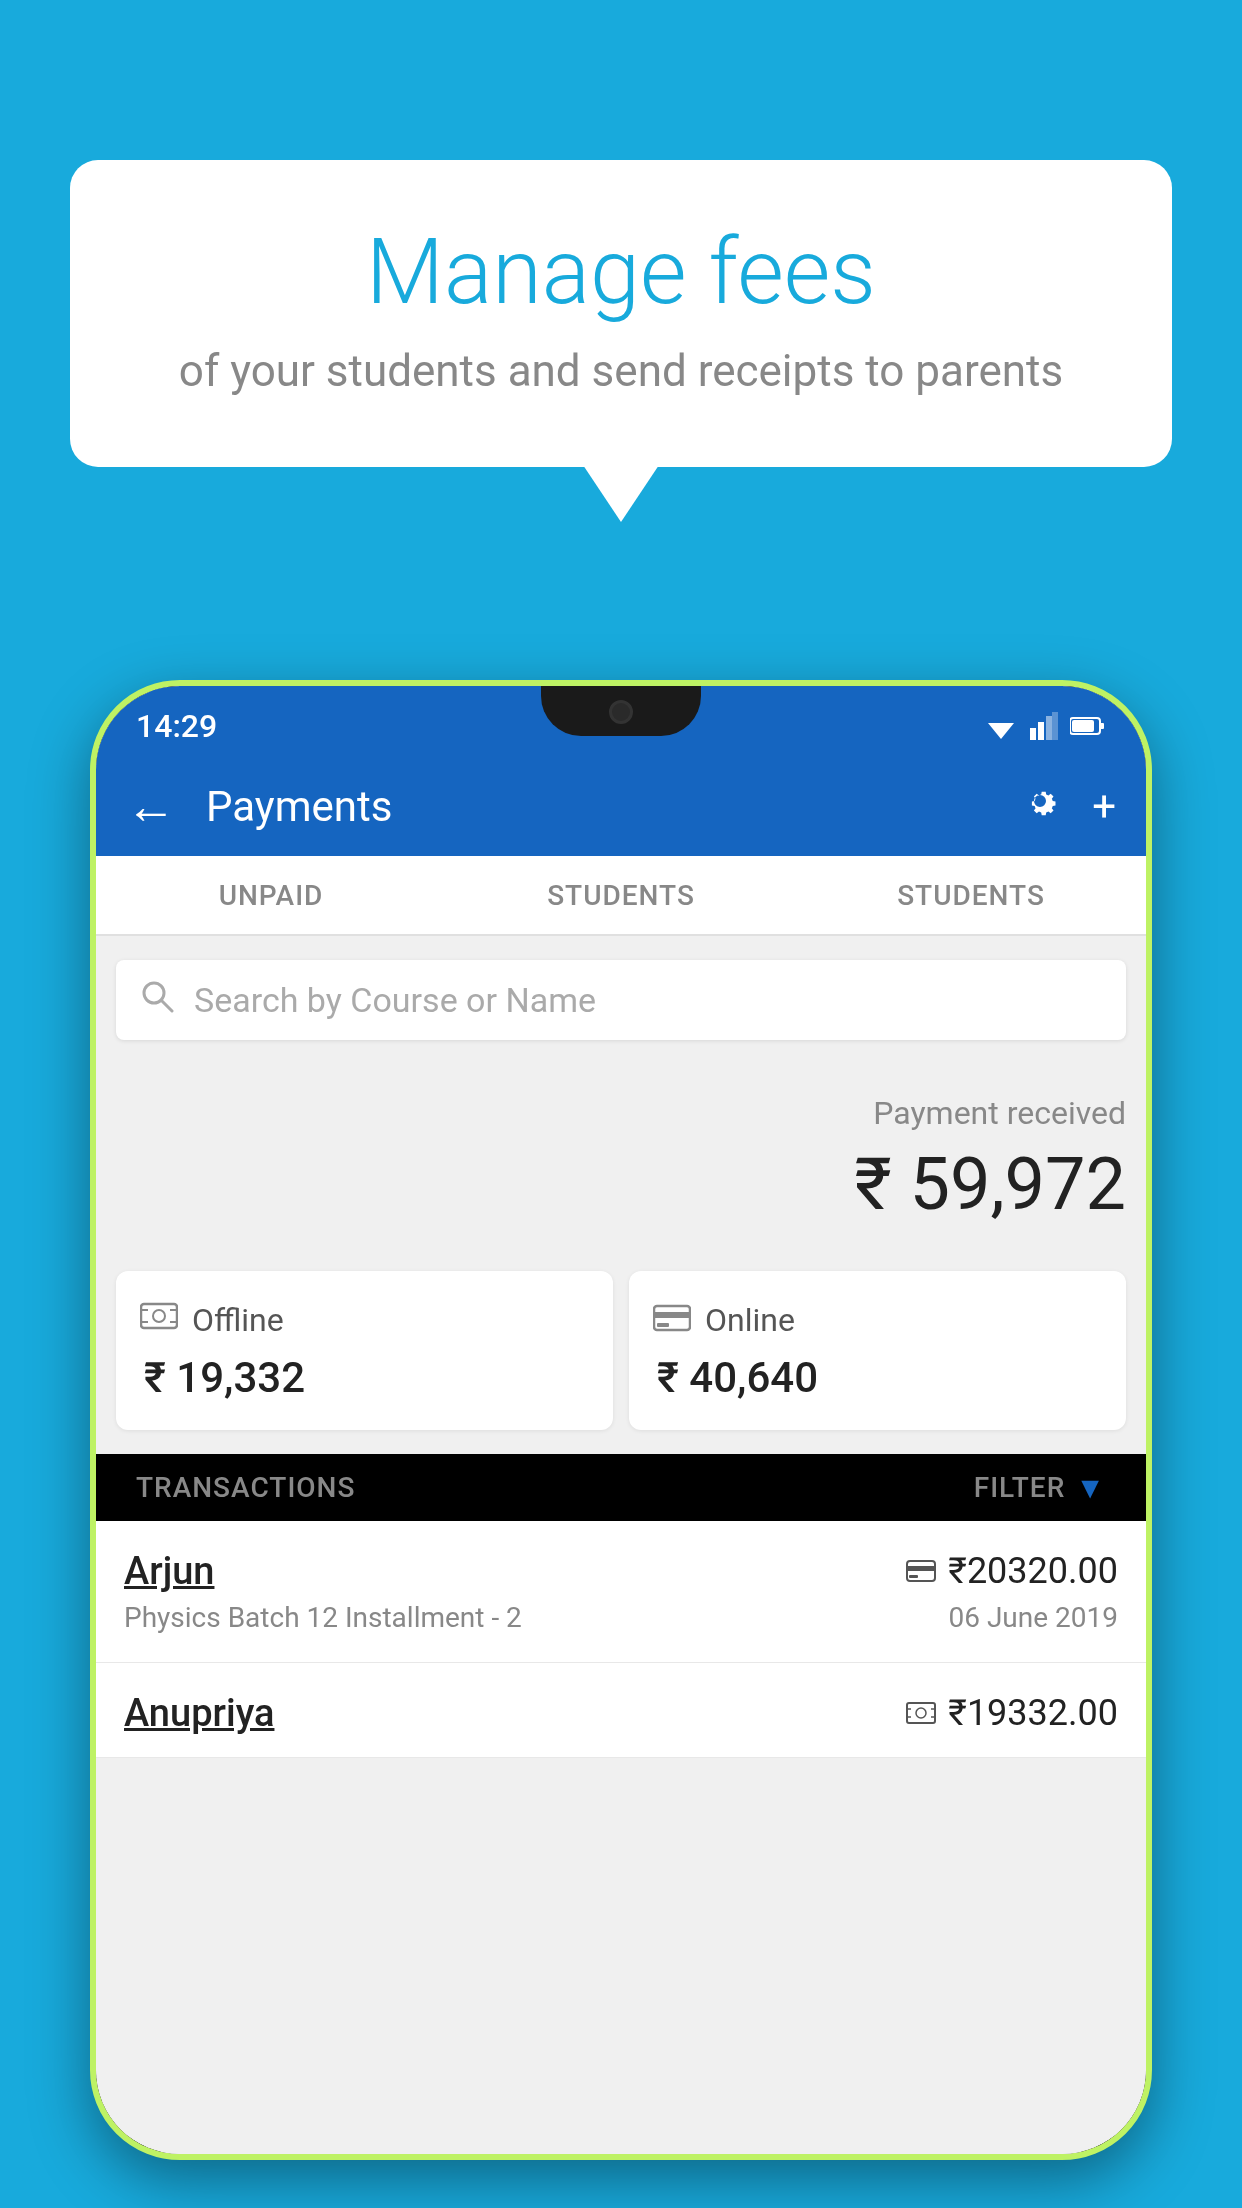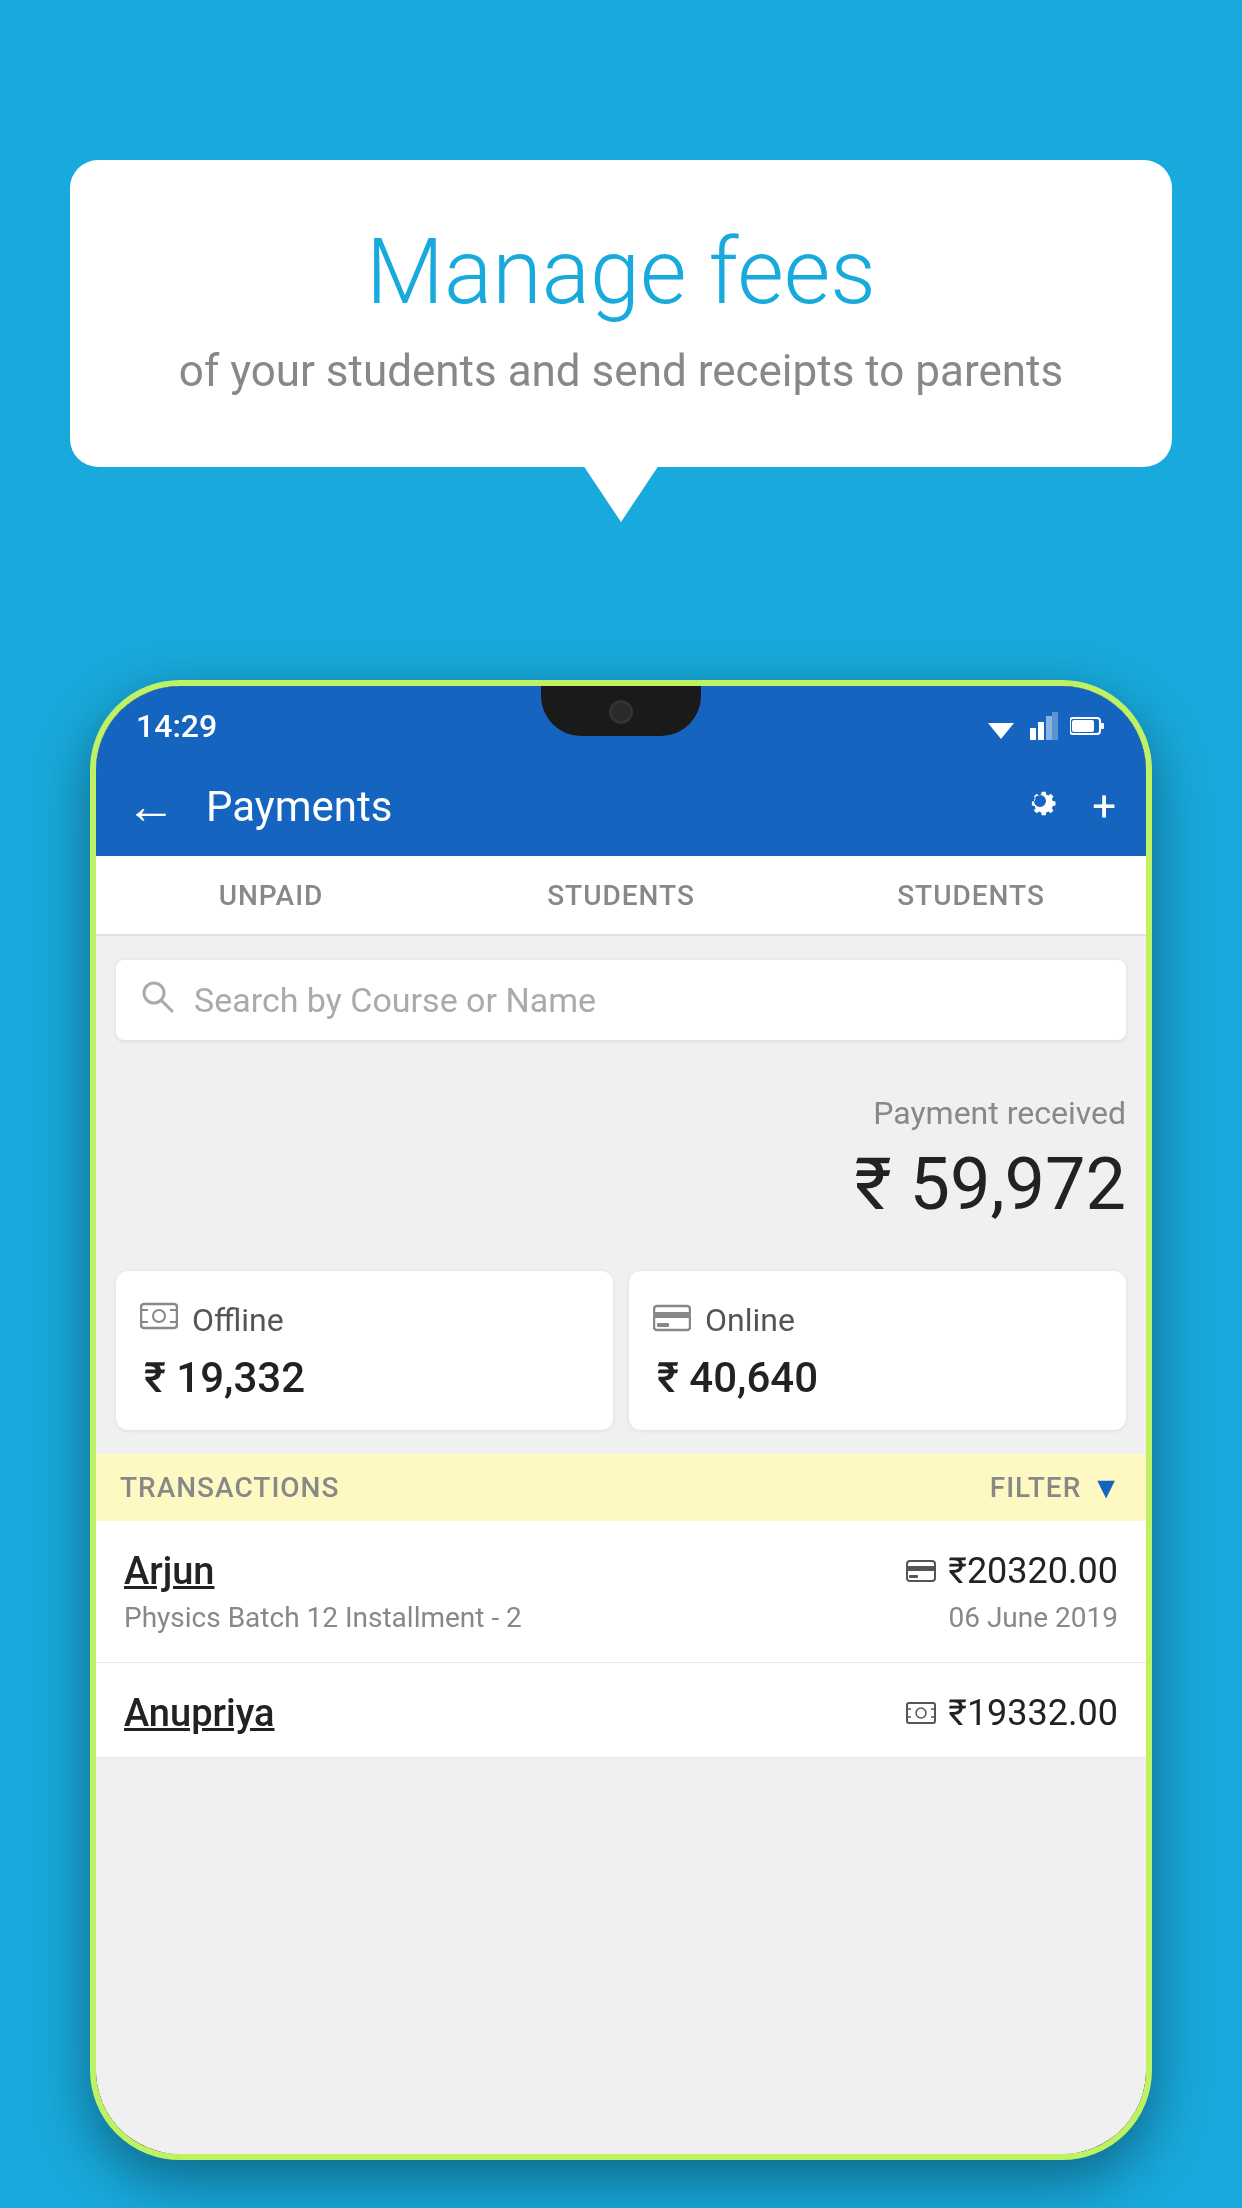--- a/index.html
+++ b/index.html
@@ -292,22 +292,22 @@
       font-weight: 500;
       color: #222;
       padding-left: 4px;
     }
 
     
     .transactions-header {
       display: flex;
       justify-content: space-between;
       align-items: center;
-      padding: 16px 24px;
-      background: #fef9c3;
+      padding: 16px 40px;
+      background: #000000;
     }
     .transactions-label {
       font-size: 28px;
       font-weight: 500;
       color: #888;
       letter-spacing: 1px;
     }
     .filter-btn {
       display: flex;
       align-items: center;

